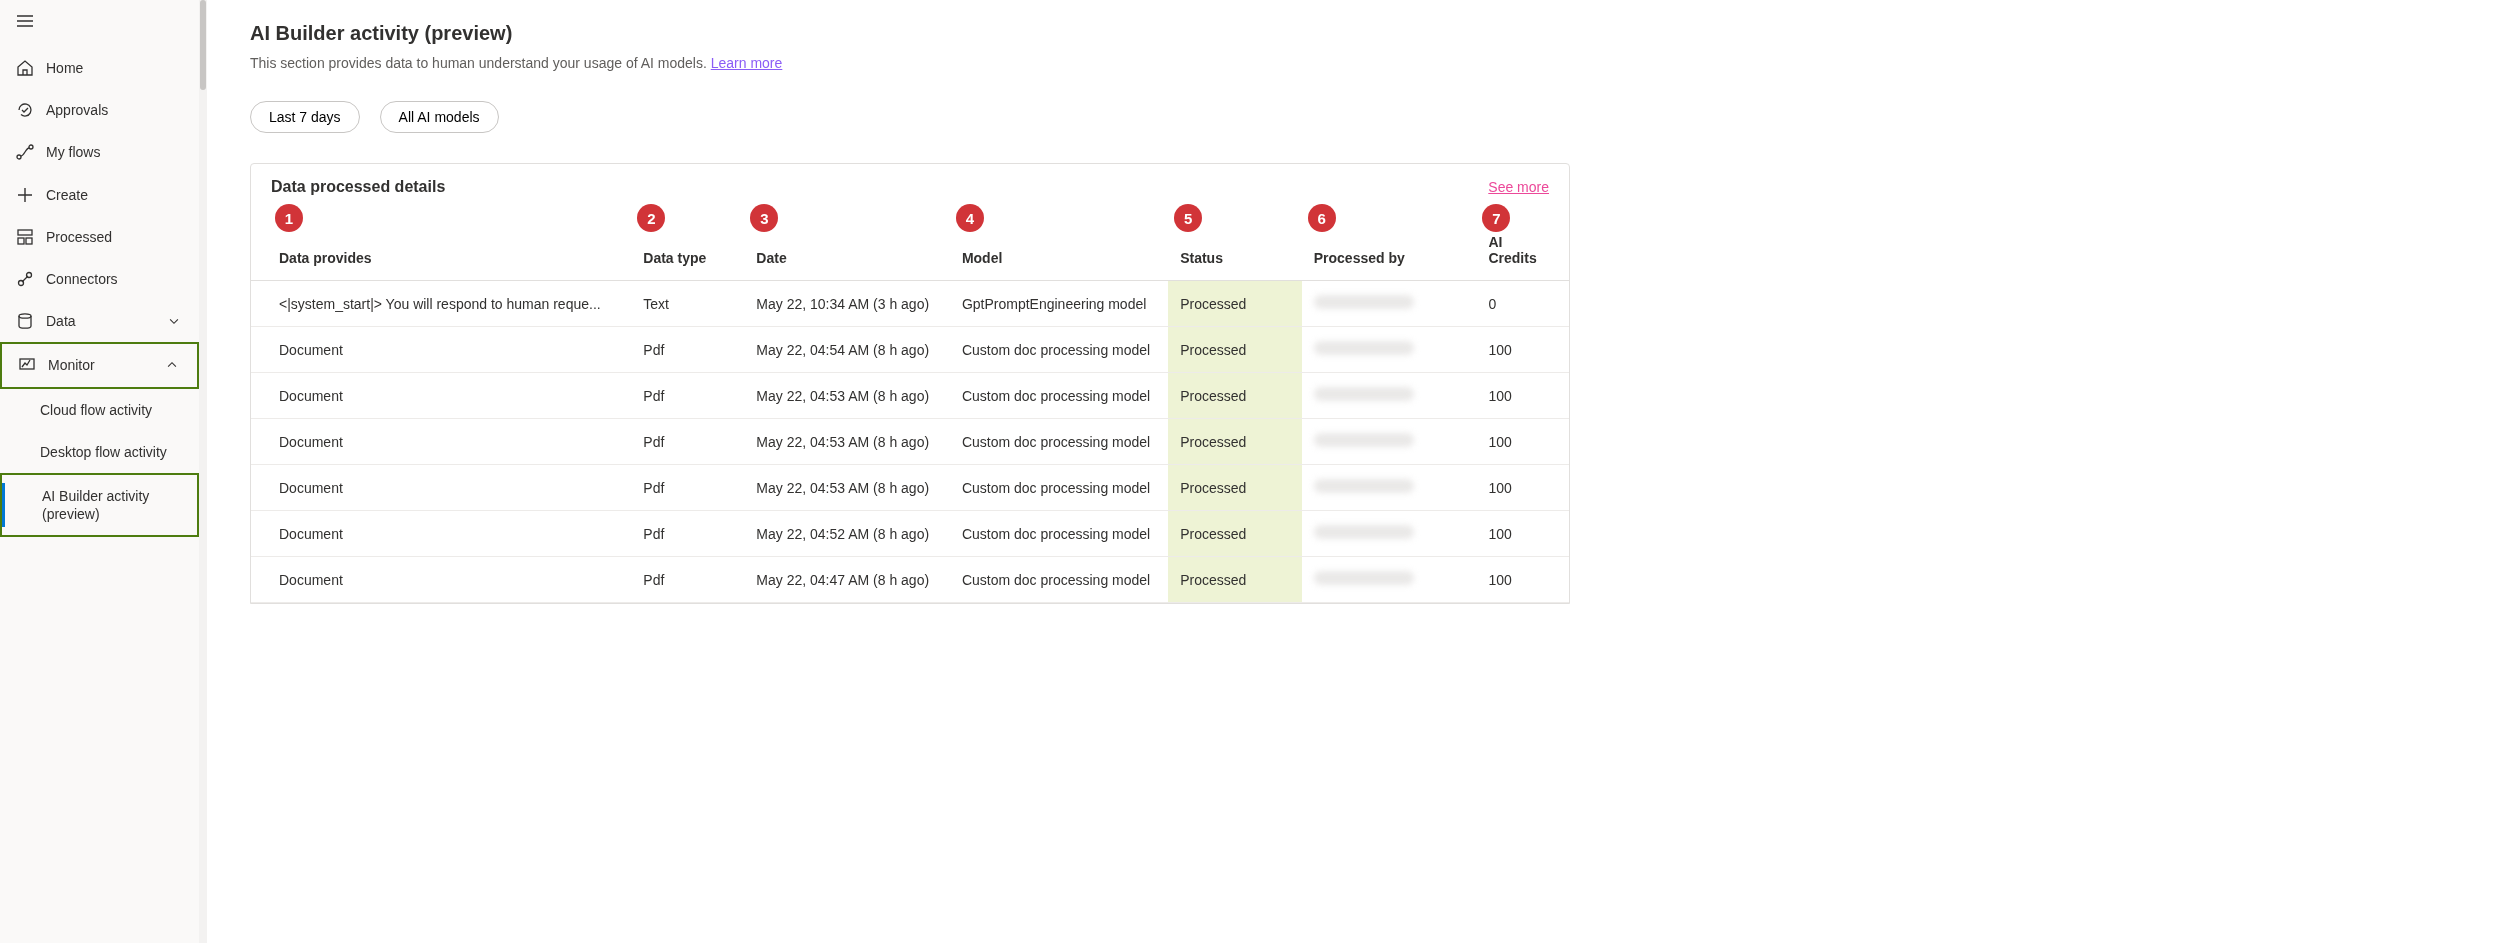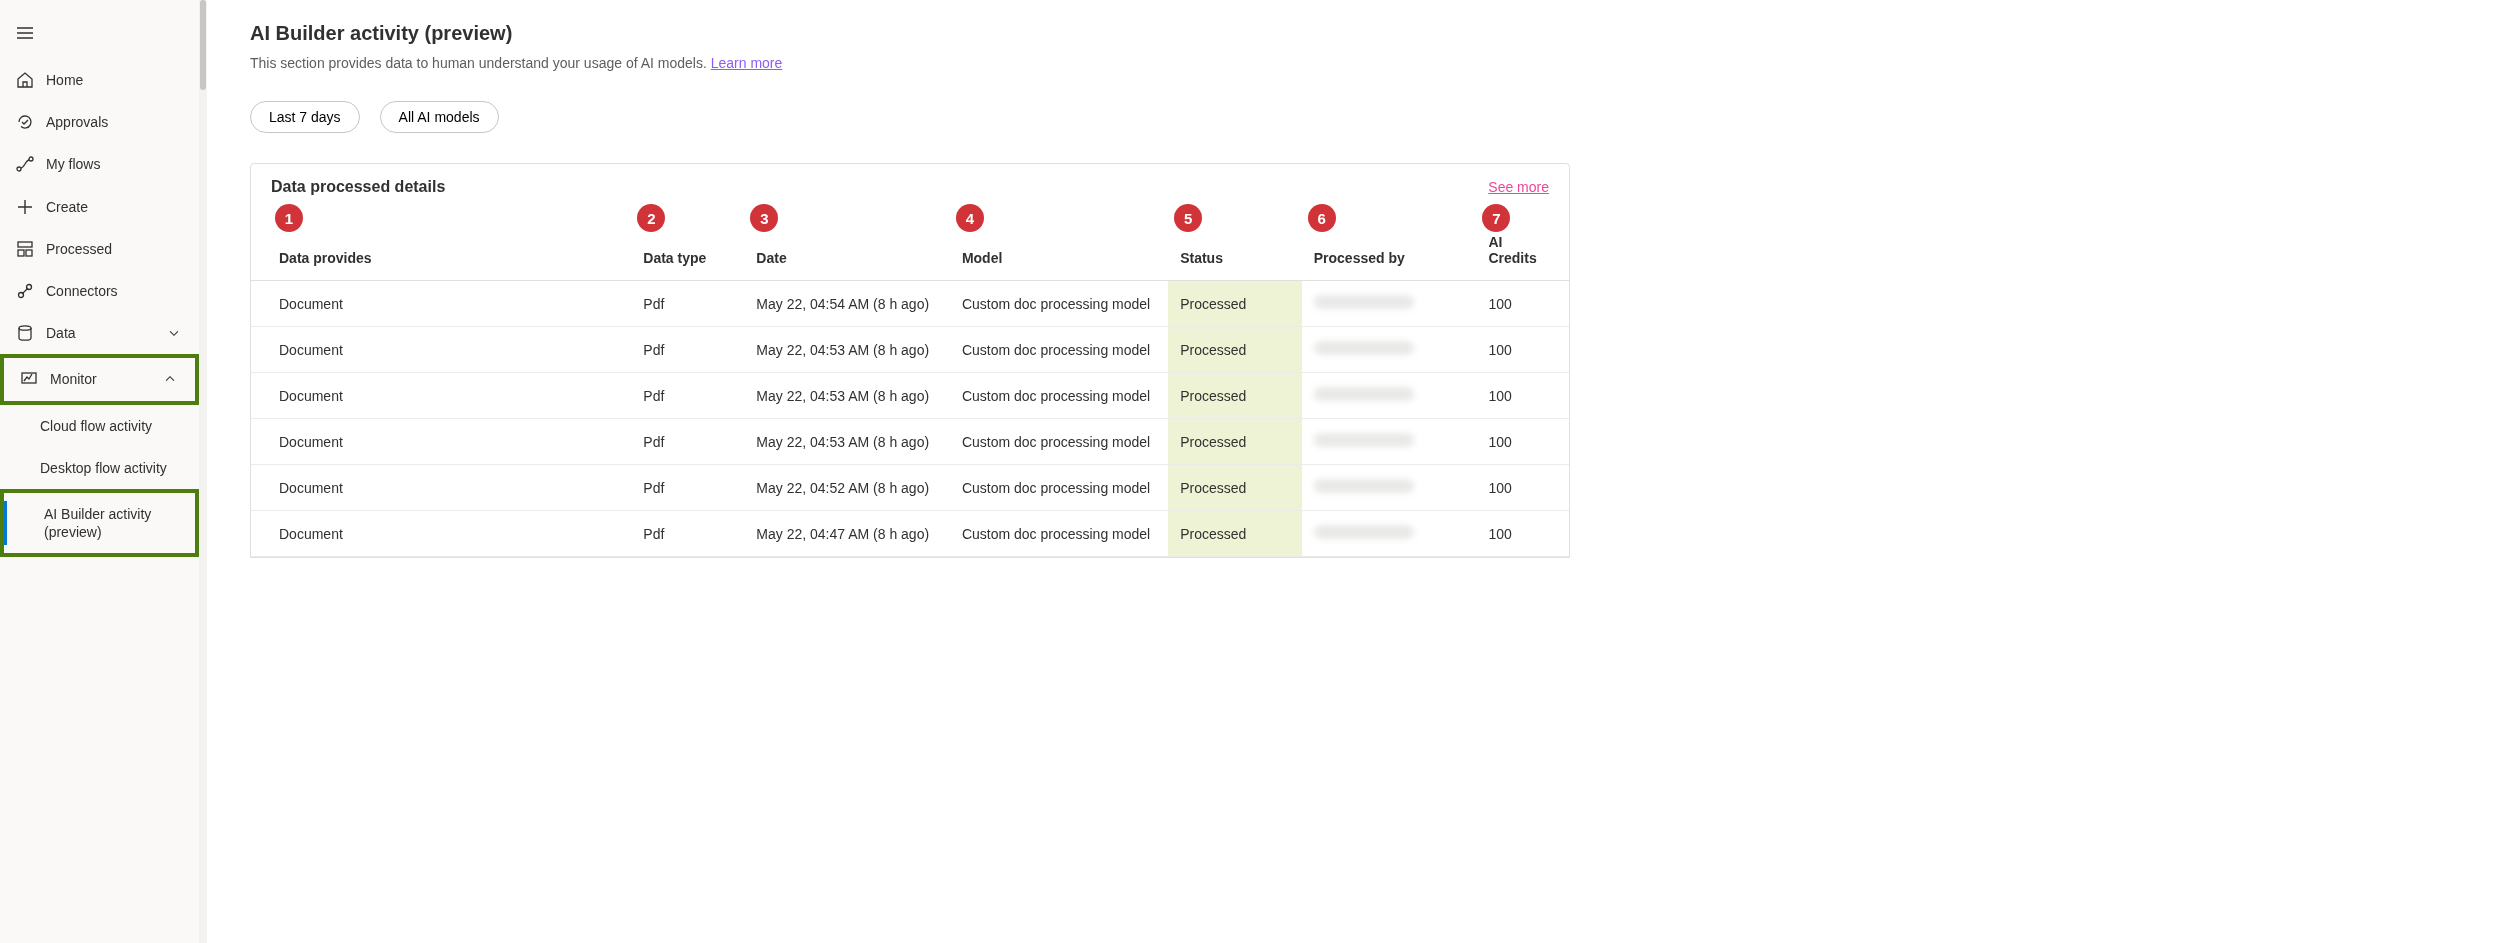--- a/index.html
+++ b/index.html
@@ -23,21 +23,21 @@
   .blank-right { flex: 1; background: #fff; }
 
   
   .sidebar {
     width: 200px;
     background: #faf9f8;
     border-right: 1px solid #e1dfdd;
     position: relative;
     display: flex;
     flex-direction: column;
-    padding-top: 16px;
+    padding-top: 4px;
   }
   .scrollbar-stub {
     position: absolute;
     right: -8px;
     top: 0;
     width: 8px;
     height: 100%;
     background: #f3f2f1;
   }
   .scrollbar-stub::before {
@@ -66,21 +66,21 @@
   .nav-item.sub { padding-left: 40px; }
   .nav-item .chev { margin-left: auto; }
   .nav-item .icon svg { display: block; }
   .nav-item.active::before {
     content: "";
     position: absolute;
     left: 0; top: 8px; bottom: 8px;
     width: 3px;
     background: #0078d4;
   }
-  .red-box { border: 4px solid #4d7c0f; }
+  .red-box { border: 2px solid #4d7c0f; }
   .nav-label { white-space: normal; line-height: 1.3; }
 
   
   .main {
     flex: 1;
     background: #ffffff;
     padding: 22px 0 0 50px;
     overflow: hidden;
   }
   .page-title {
@@ -346,20 +346,29 @@
               <span>Processed by</span>
             </th>
             <th class="credits-col">
               <span class="badge">7</span>
               <span>AI Credits</span>
             </th>
           </tr>
         </thead>
         <tbody id="tbody">
             <tr>
+              <td class="dp-col">&lt;|system_start|&gt; You will respond to human reque...</td>
+              <td class="dt-col">Text</td>
+              <td class="date-col">May 22, 10:34 AM (3 h ago)</td>
+              <td class="model-col">GptPromptEngineering model</td>
+              <td class="status-col status-cell">Processed</td>
+              <td class="pb-col"><span class="blur-text"></span></td>
+              <td class="credits-col">0</td>
+            </tr>
+            <tr>
               <td class="dp-col">Document</td>
               <td class="dt-col">Pdf</td>
               <td class="date-col">May 22, 04:54 AM (8 h ago)</td>
               <td class="model-col">Custom doc processing model</td>
               <td class="status-col status-cell">Processed</td>
               <td class="pb-col"><span class="blur-text"></span></td>
               <td class="credits-col">100</td>
             </tr>
             <tr>
               <td class="dp-col">Document</td>

